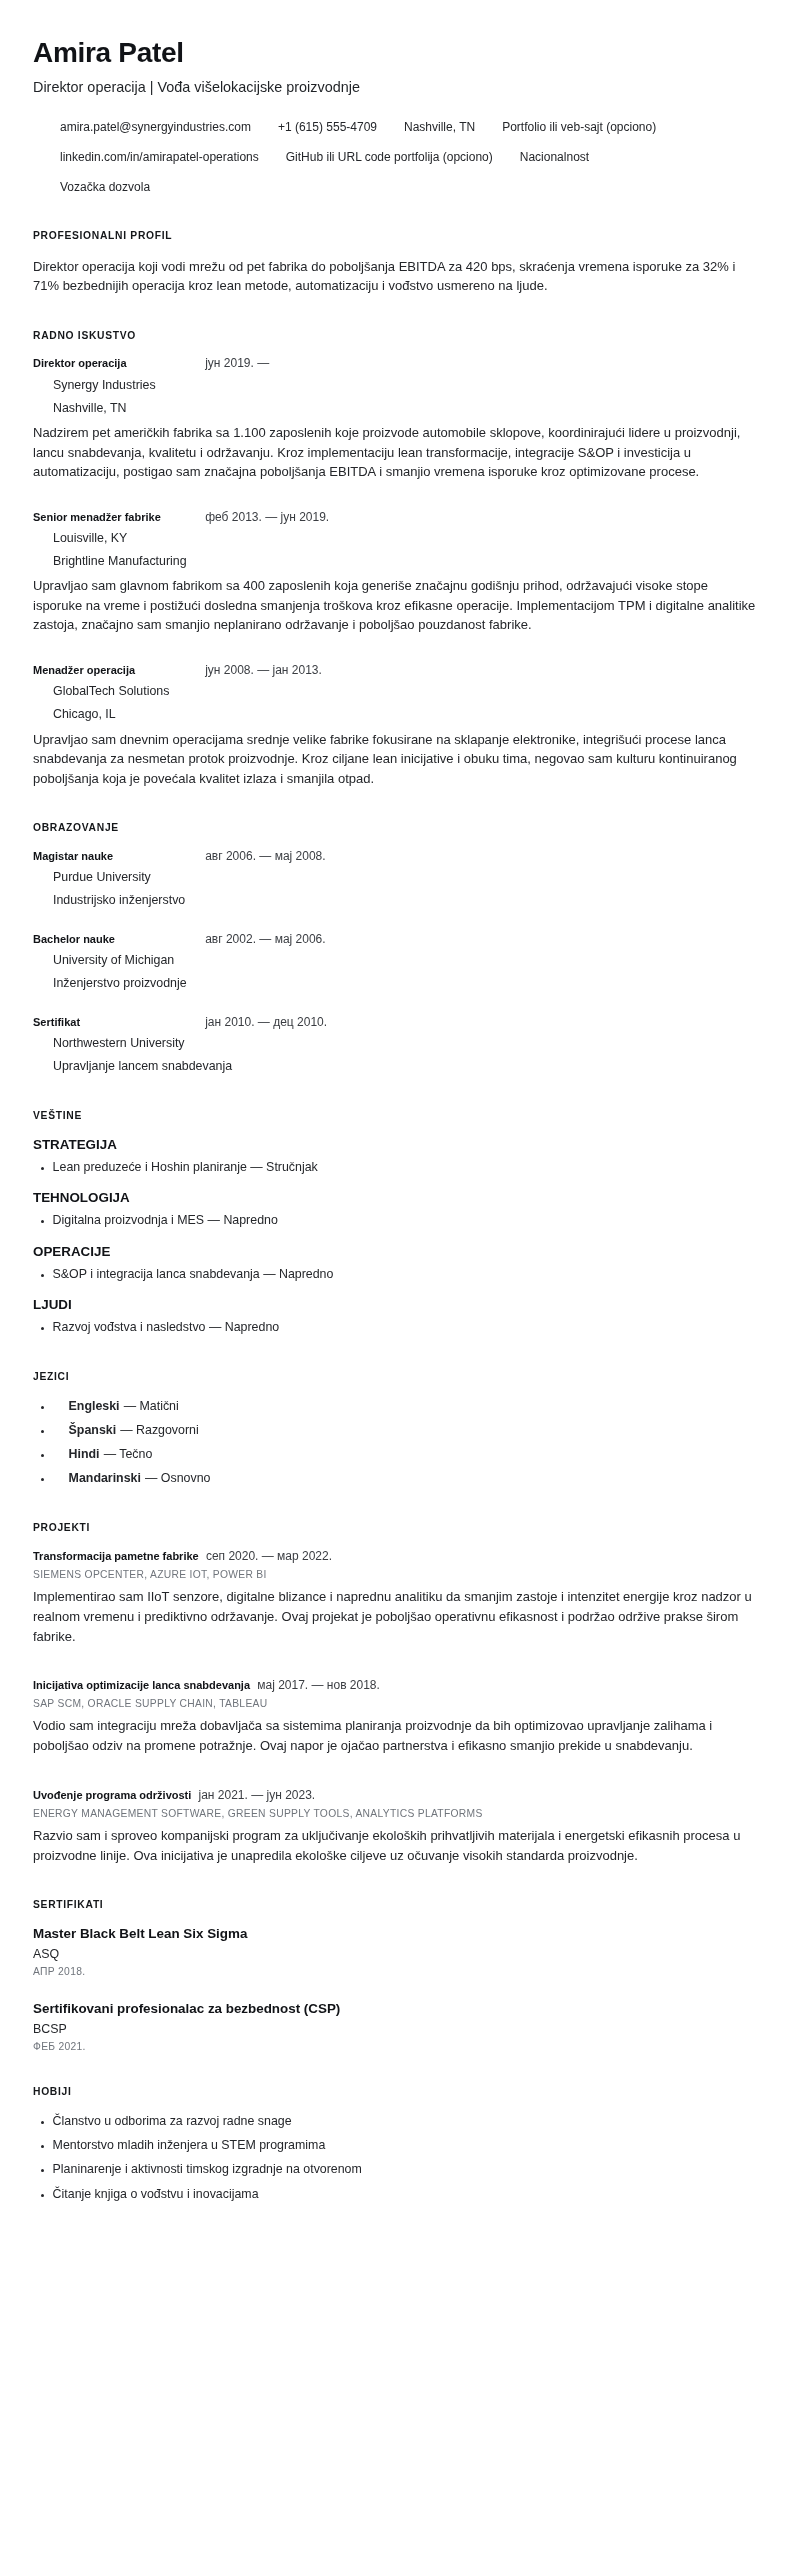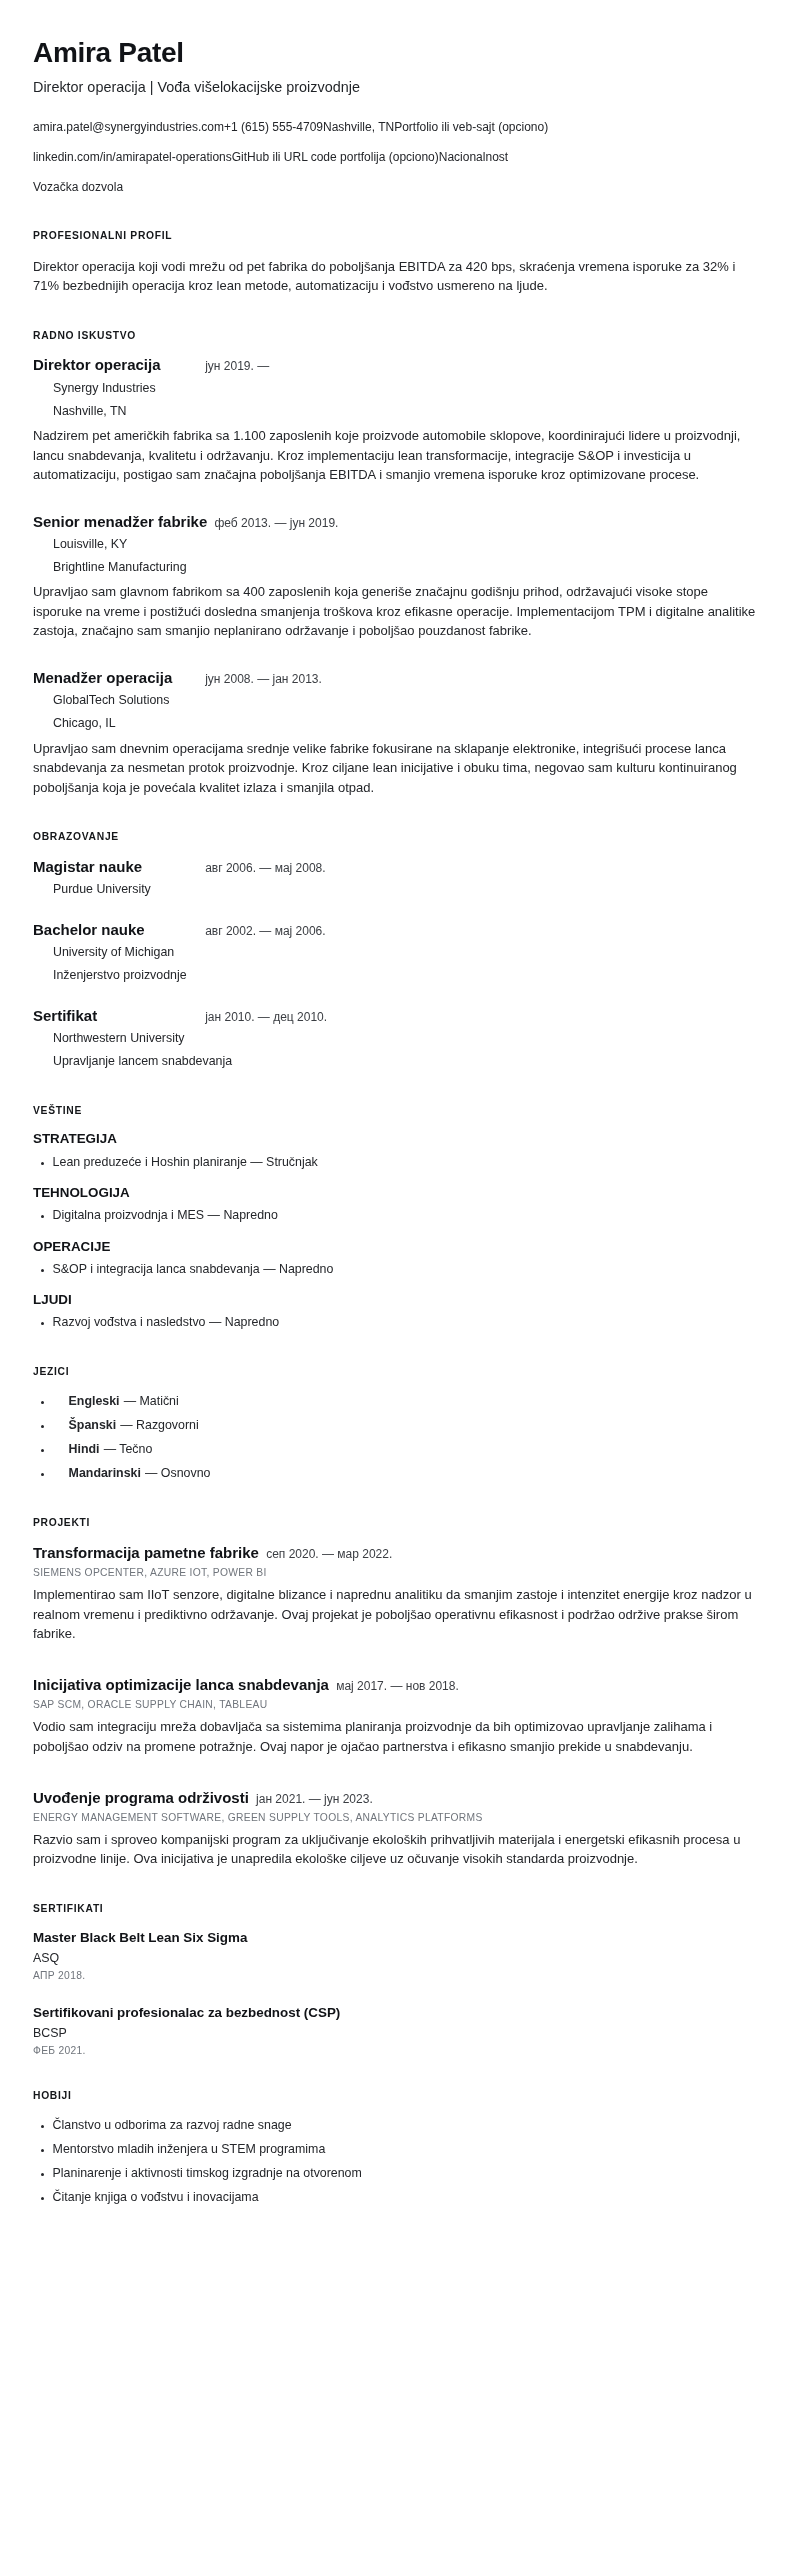--- a/index.html
+++ b/index.html
@@ -29,21 +29,21 @@
     font-weight: 400;
     color: #1f2226;
     margin-bottom: 24px;
   }
   .contact-row {
     font-size: 12px;
     color: #24262a;
     line-height: 1.45;
     margin-bottom: 12.4px;
   }
-  .contact-row span { white-space: pre-wrap; }
+  .contact-row span { white-space: pre-wrap; margin-left: 27px; }
 
   
   section { display: block; }
   .section-label {
     font-size: 10.3px;
     font-weight: 700;
     letter-spacing: 0.7px;
     color: #15171a;
     margin-top: 34px;
     margin-bottom: 15.5px;
@@ -59,21 +59,21 @@
   
   .entry { margin-bottom: 28px; }
   .entry-edu { margin-bottom: 21.6px; }
   .entry-proj { margin-bottom: 32px; }
   .entry-cert { margin-bottom: 24px; }
 
   .entry-head { margin-bottom: 6.2px; }
   .entry-title {
     display: inline-block;
     min-width: 165px;
-    font-size: 15px;
+    font-size: 11px;
     font-weight: 700;
     color: #111317;
     margin-right: 7.2px;
   }
   .entry-title.narrow { min-width: 0; }
   .entry-dates {
     font-size: 12px;
     font-weight: 400;
     color: #3a3d42;
   }
@@ -193,20 +193,21 @@
   </section>
 
   <section>
     <div class="section-label">OBRAZOVANJE</div>
 
     <article class="entry-edu">
       <div class="entry-head">
         <span class="entry-title">Magistar nauke</span><span class="entry-dates">авг 2006. — мај 2008.</span>
       </div>
       <div class="entry-sub">Purdue University</div>
+      <div class="entry-sub">Industrijsko inženjerstvo</div>
     </article>
 
     <article class="entry-edu">
       <div class="entry-head">
         <span class="entry-title">Bachelor nauke</span><span class="entry-dates">авг 2002. — мај 2006.</span>
       </div>
       <div class="entry-sub">University of Michigan</div>
       <div class="entry-sub">Inženjerstvo proizvodnje</div>
     </article>
 

